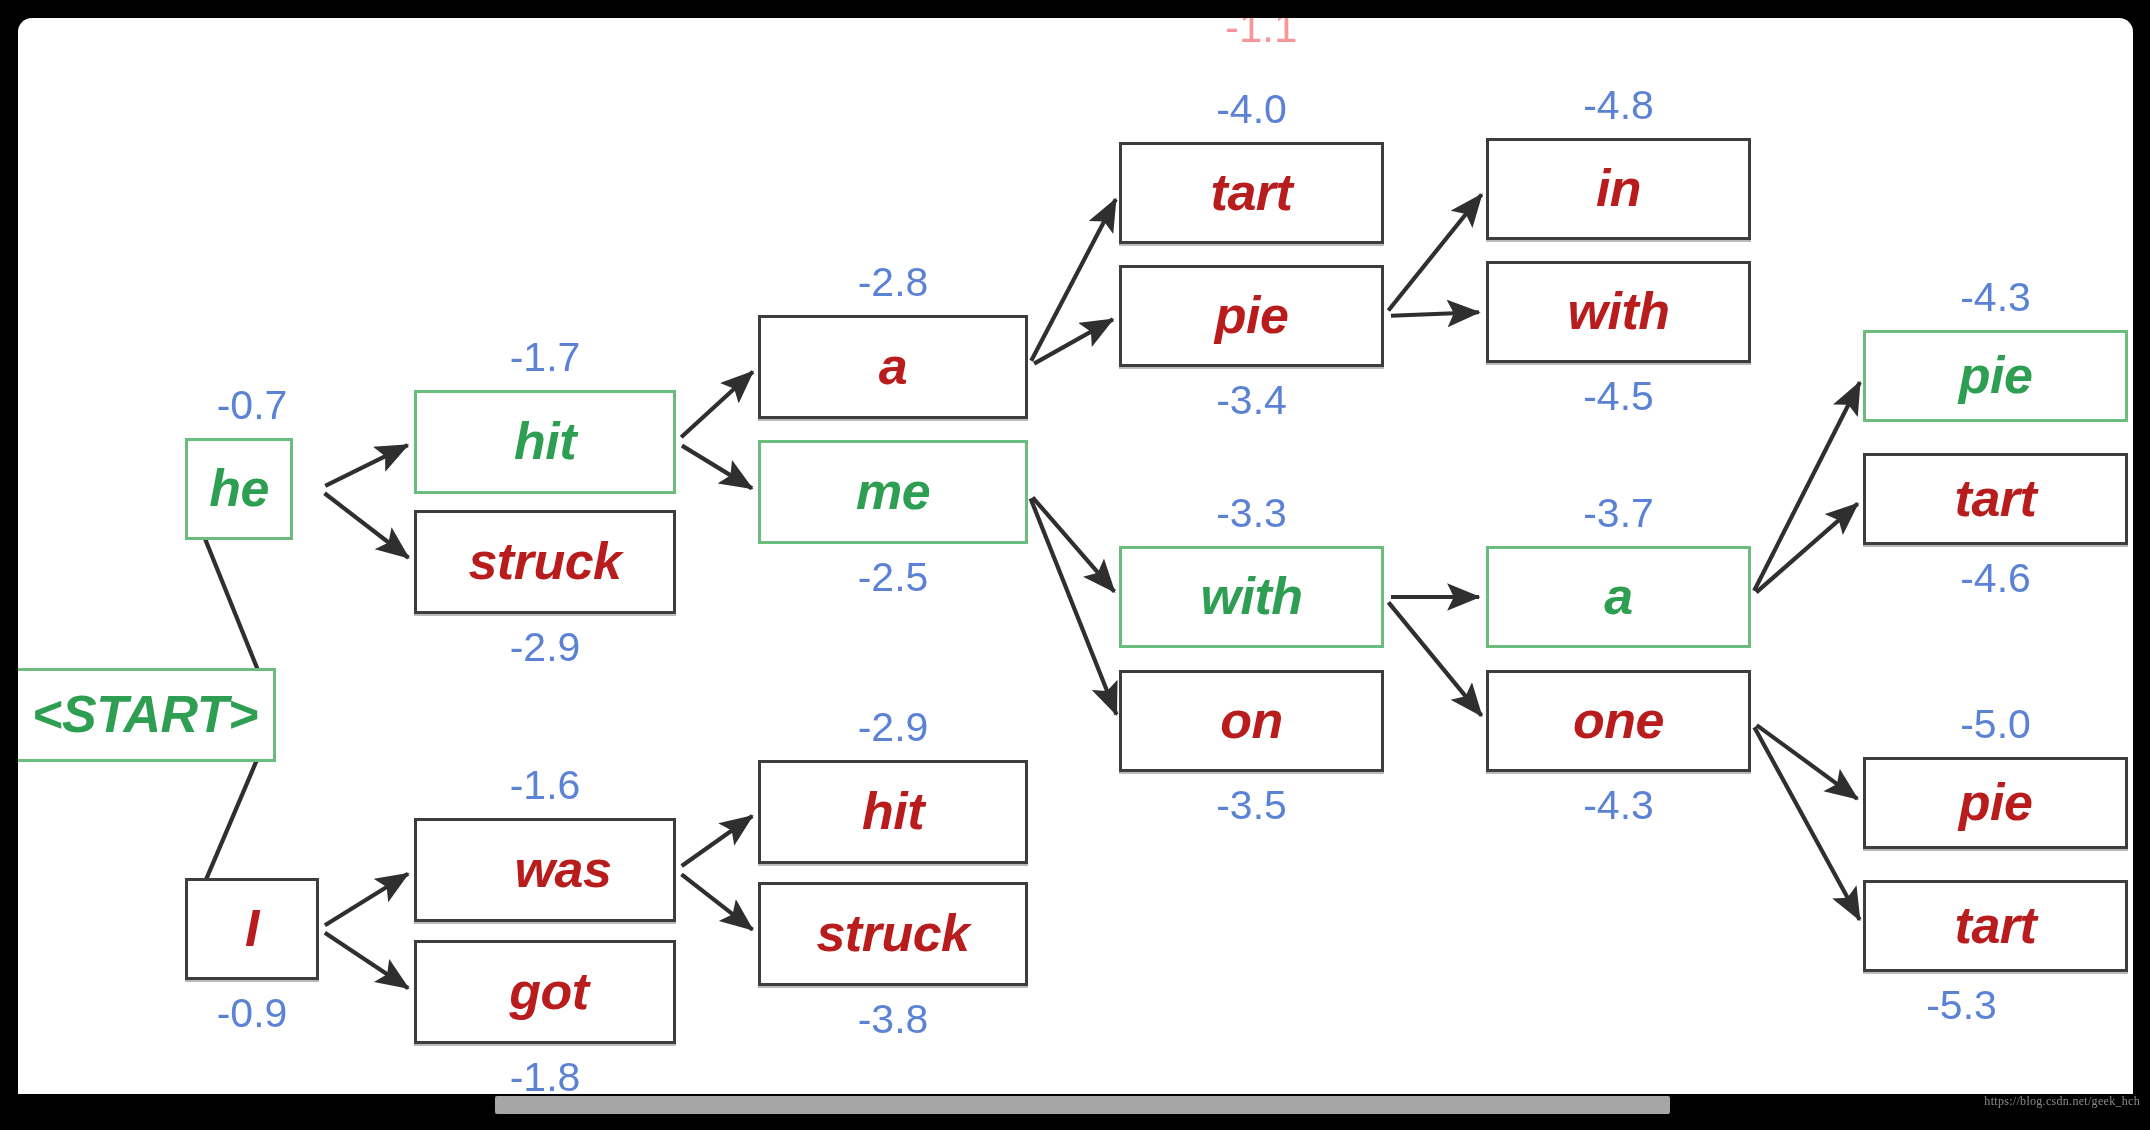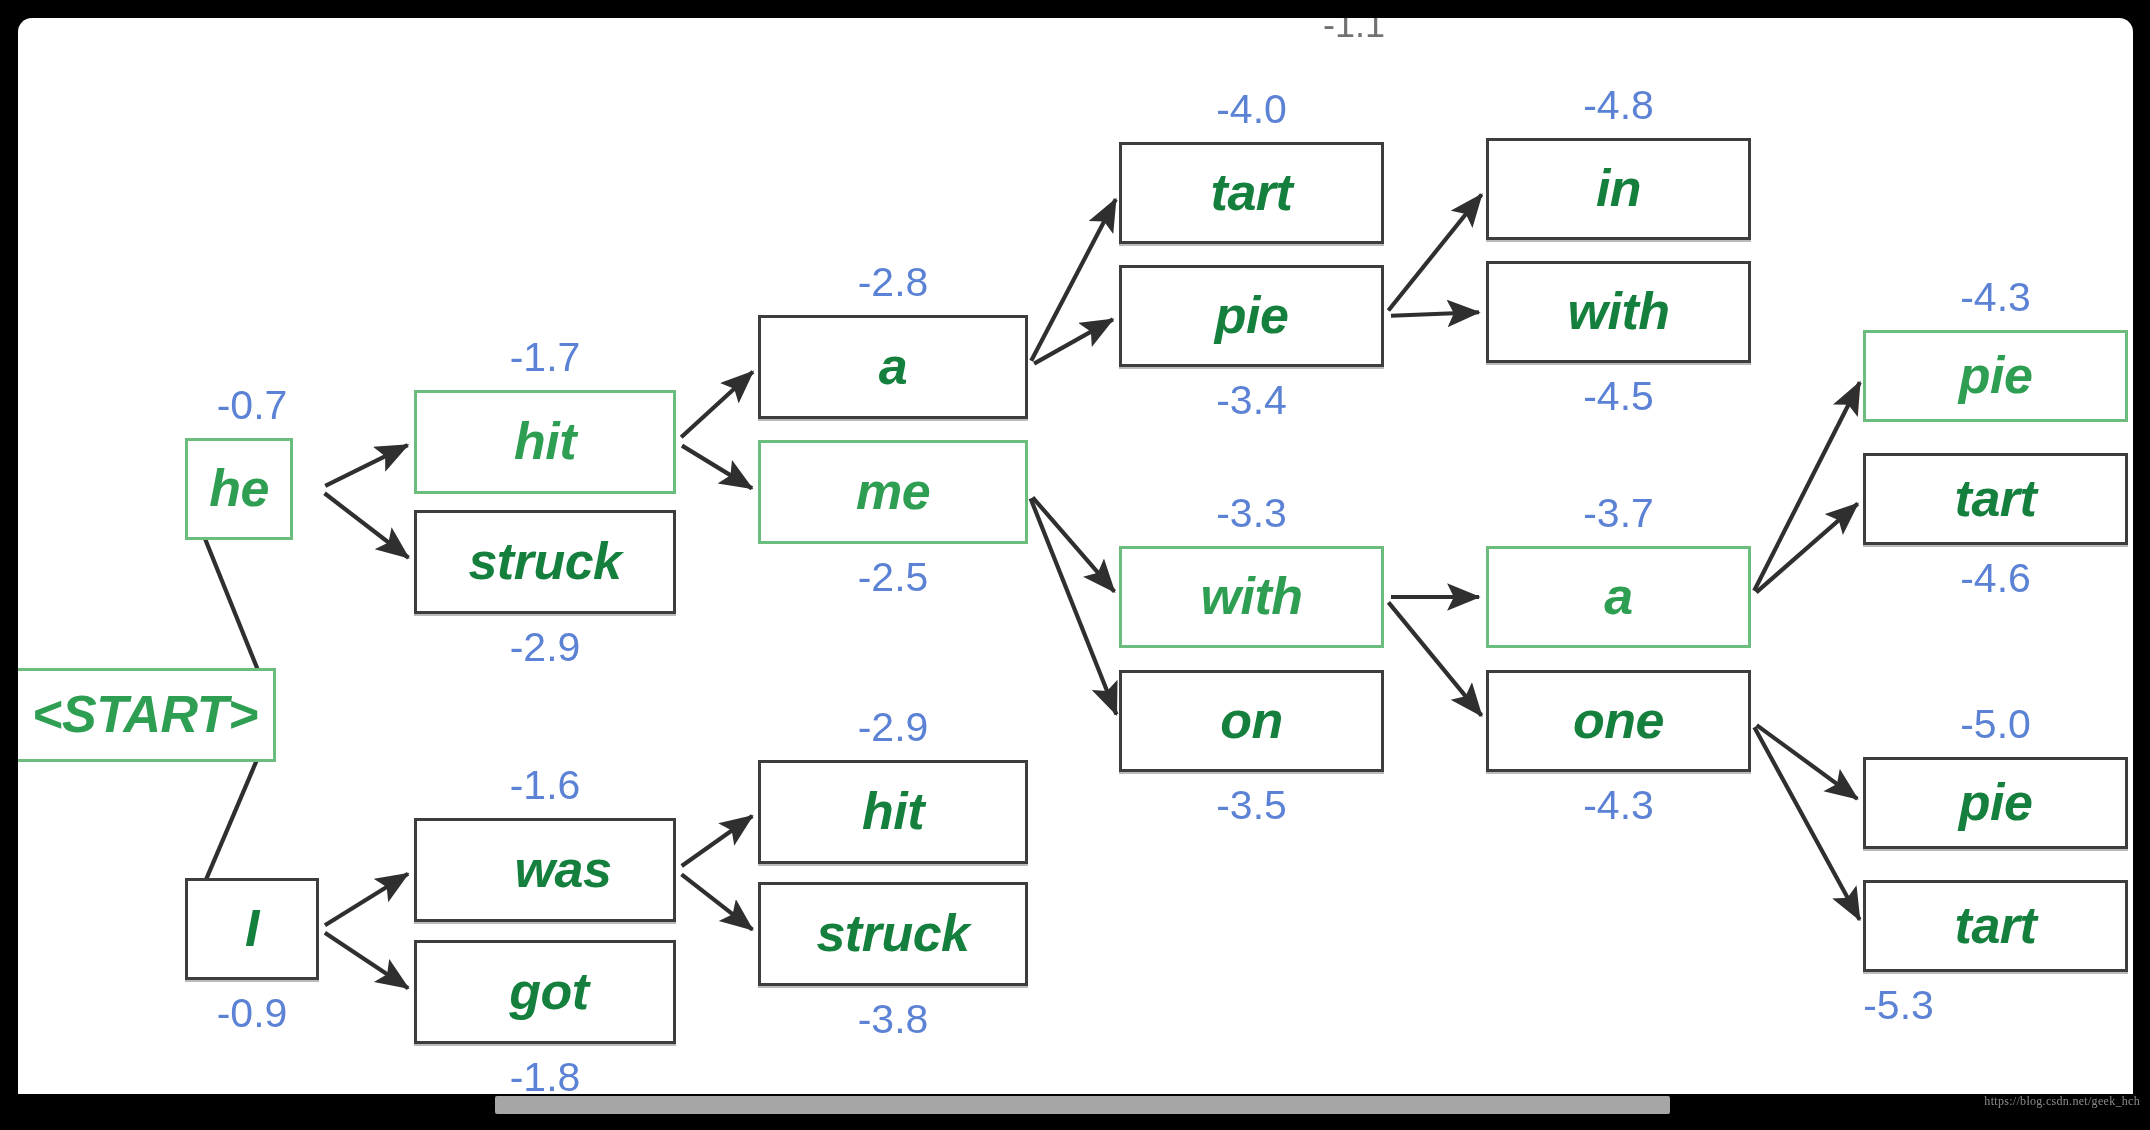--- a/index.html
+++ b/index.html
@@ -51,21 +51,21 @@
     font-style: italic;
     font-weight: bold;
     letter-spacing: -0.5px;
   }
   .node .lbl {
     line-height: 1;
     transform: translateY(-1px);
   }
   .node.black {
     border: 3px solid #3d3d3d;
-    color: #15803d;
+    color: #b91c1c;
     box-shadow: 0 2px 0 0 rgba(60,60,60,0.35);
     text-align: center;
   }
   .node.green {
     border: 3px solid #6bbd7e;
     color: #2e9e52;
   }
 
   
   .score {
@@ -106,24 +106,24 @@
     font-size: 12px;
     letter-spacing: 0.3px;
     white-space: nowrap;
     opacity: 0.85;
     font-family: Liberation Serif, serif;
   }
 
   
   #clipped-top {
     position: absolute;
-    left: 1305px;
+    left: 1207px;
     top: -14px;
-    color: #000000;
-    font-size: 36px;
+    color: #ef4444;
+    font-size: 42px;
     opacity: 0.55;
     white-space: nowrap;
   }
 </style>
 </head>
 <body>
 
 <div id="stage">
 
   <div id="panel">
@@ -244,21 +244,21 @@
           <span class="lbl" style="font-size: 52px;">tart</span>
         </div>
         <div class="score" style="width: 265px; left: 1845px; top: 537px;">-4.6</div>
         <div class="node black" style="left: 1845px; top: 739px; width: 265px; height: 92px;">
           <span class="lbl" style="font-size: 52px;">pie</span>
         </div>
         <div class="score" style="width: 265px; left: 1845px; top: 683px;">-5.0</div>
         <div class="node black" style="left: 1845px; top: 862px; width: 265px; height: 92px;">
           <span class="lbl" style="font-size: 52px;">tart</span>
         </div>
-        <div class="score" style="width: 265px; left: 1748px; top: 964px;">-5.3</div>
+        <div class="score" style="width: 265px; left: 1811px; top: 964px;">-5.3</div>
       </div>
 
     <div id="clipped-top">-1.1</div>
 
   </div>
 
   <div id="scroll-track"></div>
   <div id="scroll-thumb"></div>
 
   <div id="watermark">https://blog.csdn.net/geek_hch</div>

